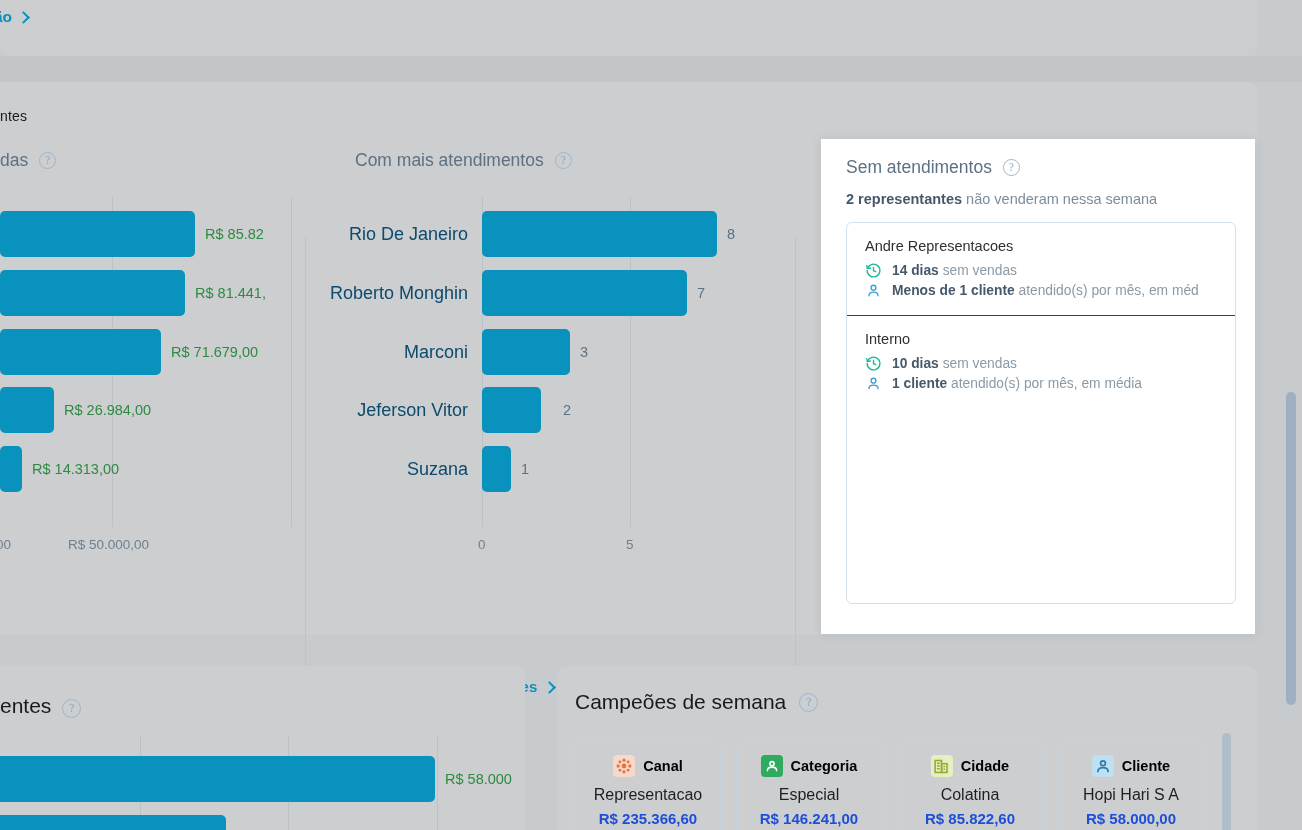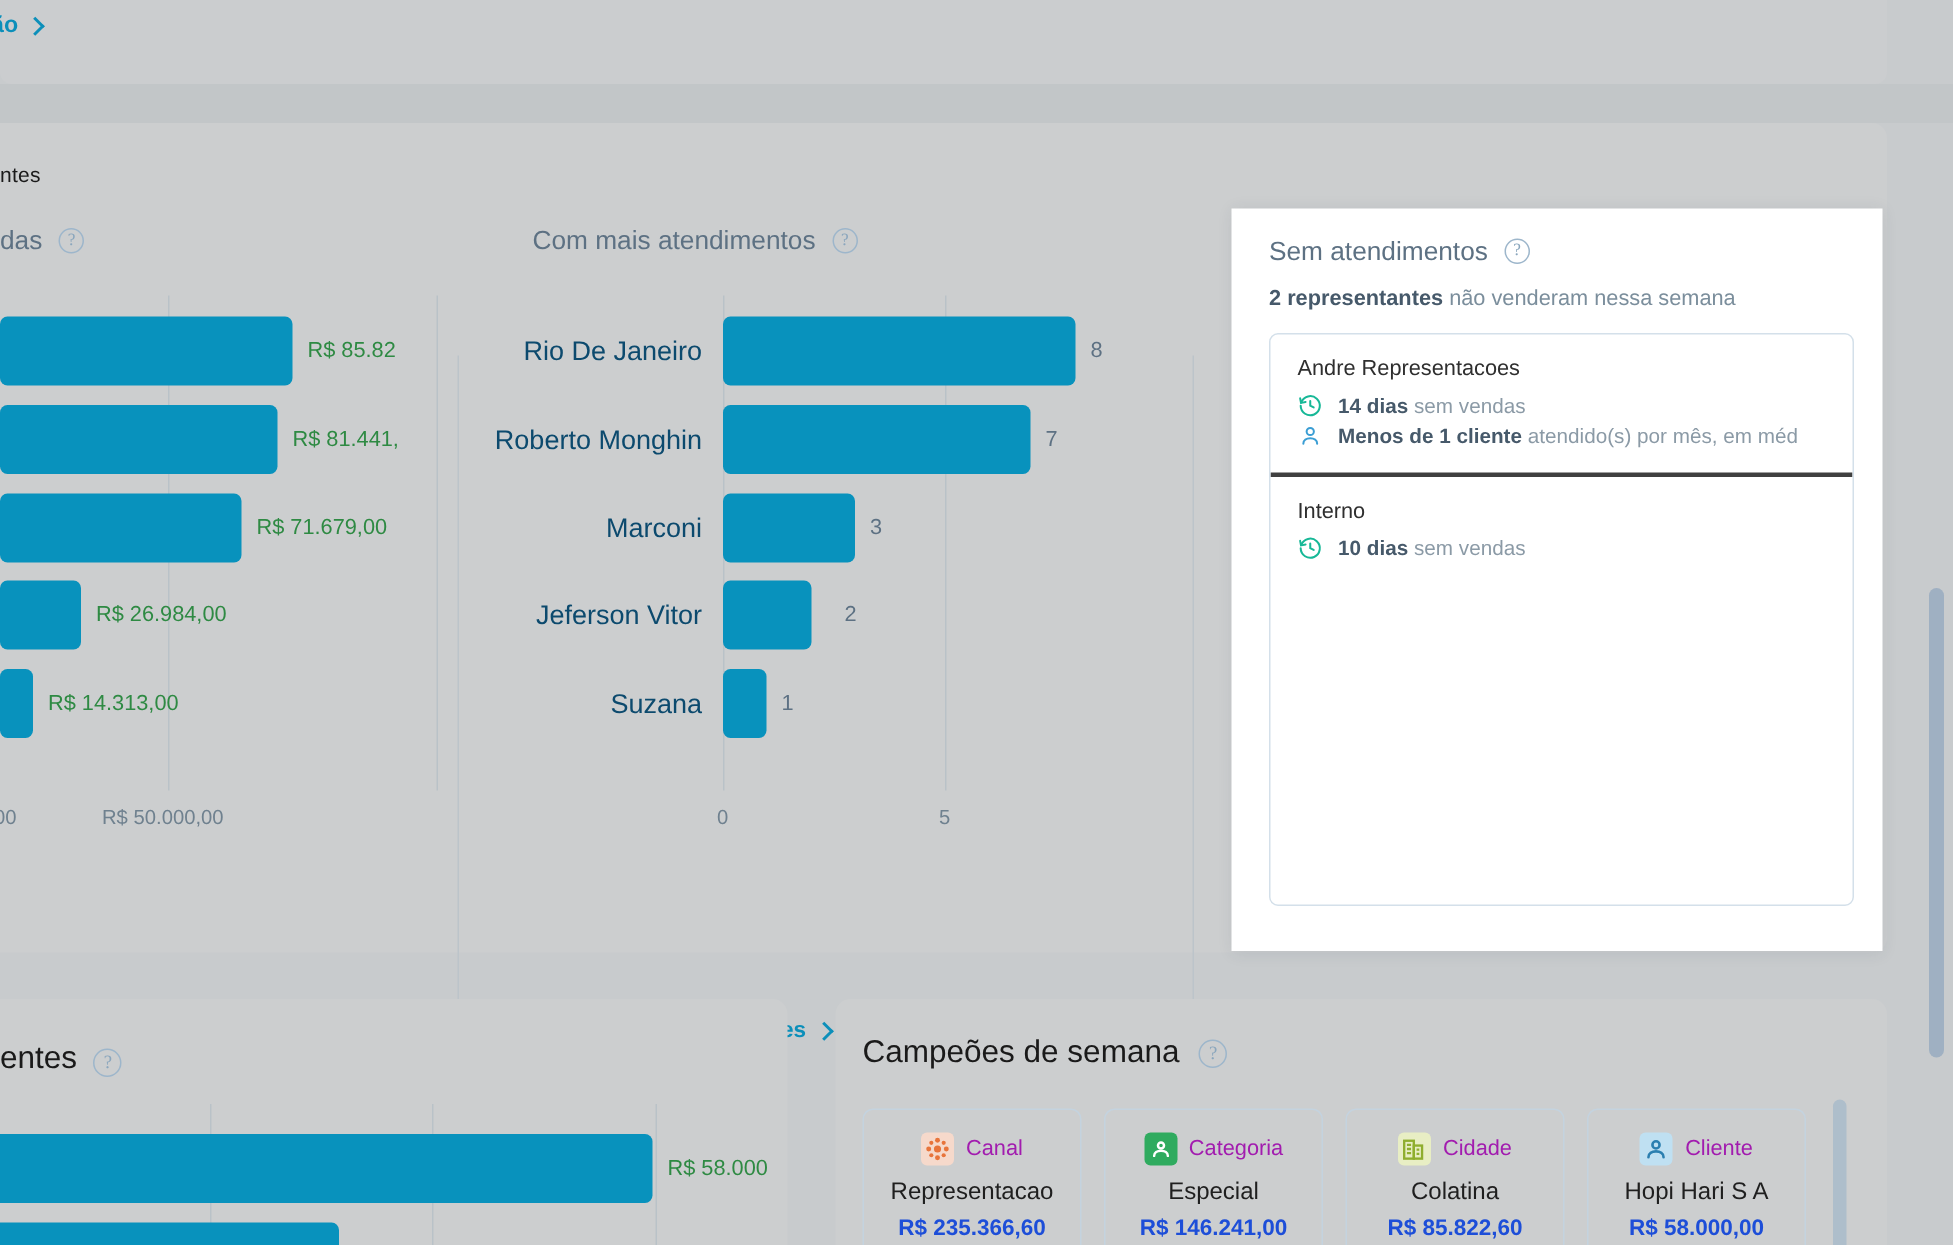--- a/index.html
+++ b/index.html
@@ -90,21 +90,21 @@
   .ov-sub {
     position: absolute; left: 25px; top: 52px;
     font-size: 14.5px; color: #7b8e9c; white-space: nowrap;
   }
   .ov-sub b { color: #46596a; font-weight: 700; }
   .ov-box {
     position: absolute; left: 25px; top: 83px; width: 390px; height: 382px;
     border: 1px solid #d4e0ea; border-radius: 6px; overflow: hidden;
   }
   .rep { padding: 15px 18px 13px 18px; }
-  .rep + .rep { border-top: 3px solid #404040; }
+  .rep + .rep { border-top: 1px solid #404040; }
   .rep-name { font-size: 14.5px; color: #2f2f2f; margin-bottom: 8px; }
   .rep-line {
     display: flex; align-items: center; gap: 10px;
     font-size: 13.8px; color: #8b9aa6; white-space: nowrap; margin-bottom: 3px;
   }
   .rep-line b { color: #46596a; font-weight: 700; }
   .ic { width: 17px; height: 17px; flex: none; }
 
   
   .bl-card {
@@ -121,21 +121,21 @@
     font-size: 21px; color: #1a1a1a; white-space: nowrap;
   }
   .champ-title .help { width: 19px; height: 19px; font-size: 12.5px; line-height: 16px; }
   .champ-row { position: absolute; left: 18px; top: 73px; display: flex; gap: 15px; }
   .champ-card {
     width: 146px; height: 104px; border: 1px solid #c4d3df; border-radius: 7px;
     display: flex; flex-direction: column; align-items: center; padding-top: 15px;
   }
   .champ-head { display: flex; align-items: center; gap: 8px; margin-bottom: 9px; }
   .cico { width: 22px; height: 22px; border-radius: 4px; flex: none; position: relative; }
-  .champ-kind { font-size: 14.5px; color: #a21caf; }
+  .champ-kind { font-size: 14.5px; color: #000000; font-weight: bold; }
   .champ-name { font-size: 16px; color: #1f1f1f; margin-bottom: 6px; white-space: nowrap; }
   .champ-val { font-size: 15px; color: #1d4ed8; white-space: nowrap; font-weight: bold; }
 
   
   .sbar {
     position: absolute; width: 10px; border-radius: 6px; background: #9fb0c2;
   }
   .sbar.inner { background: #aebecb; }
 </style>
 </head>
@@ -275,20 +275,27 @@
 
       <div class="rep">
         <div class="rep-name">Interno</div>
         <div class="rep-line">
           <svg class="ic" viewBox="0 0 24 24" fill="none" stroke="#17b897" stroke-width="1.9" stroke-linecap="round">
             <path d="M3.5 9A9 9 0 1 1 3 12"></path>
               <polyline points="2.5,5 3.3,9.3 7.6,8.5"></polyline>
               <polyline points="12,7.5 12,12 15.2,13.6"></polyline>
           </svg>
           <span><b>10 dias</b><span> sem vendas</span></span>
+        </div>
+        <div class="rep-line">
+          <svg class="ic" viewBox="0 0 24 24" fill="none" stroke="#3b9ed4" stroke-width="1.9" stroke-linecap="round">
+            <circle cx="12" cy="8" r="3.4"></circle>
+              <path d="M5.5 19.5c0-3.4 2.9-5.2 6.5-5.2s6.5 1.8 6.5 5.2"></path>
+          </svg>
+          <span><b>1 cliente</b><span> atendido(s) por mês, em média</span></span>
         </div>
       </div>
 
     </div>
   </div>
 
   <div class="bl-card">
     <div class="col-title" style="position:absolute; left:300px; top:28px; font-size:21px; color:#1a1a1a;align-items:flex-end;">
       <span>entes</span>
       <span class="help" style="width:19px;height:19px;font-size:12.5px;line-height:16px;">?</span>

